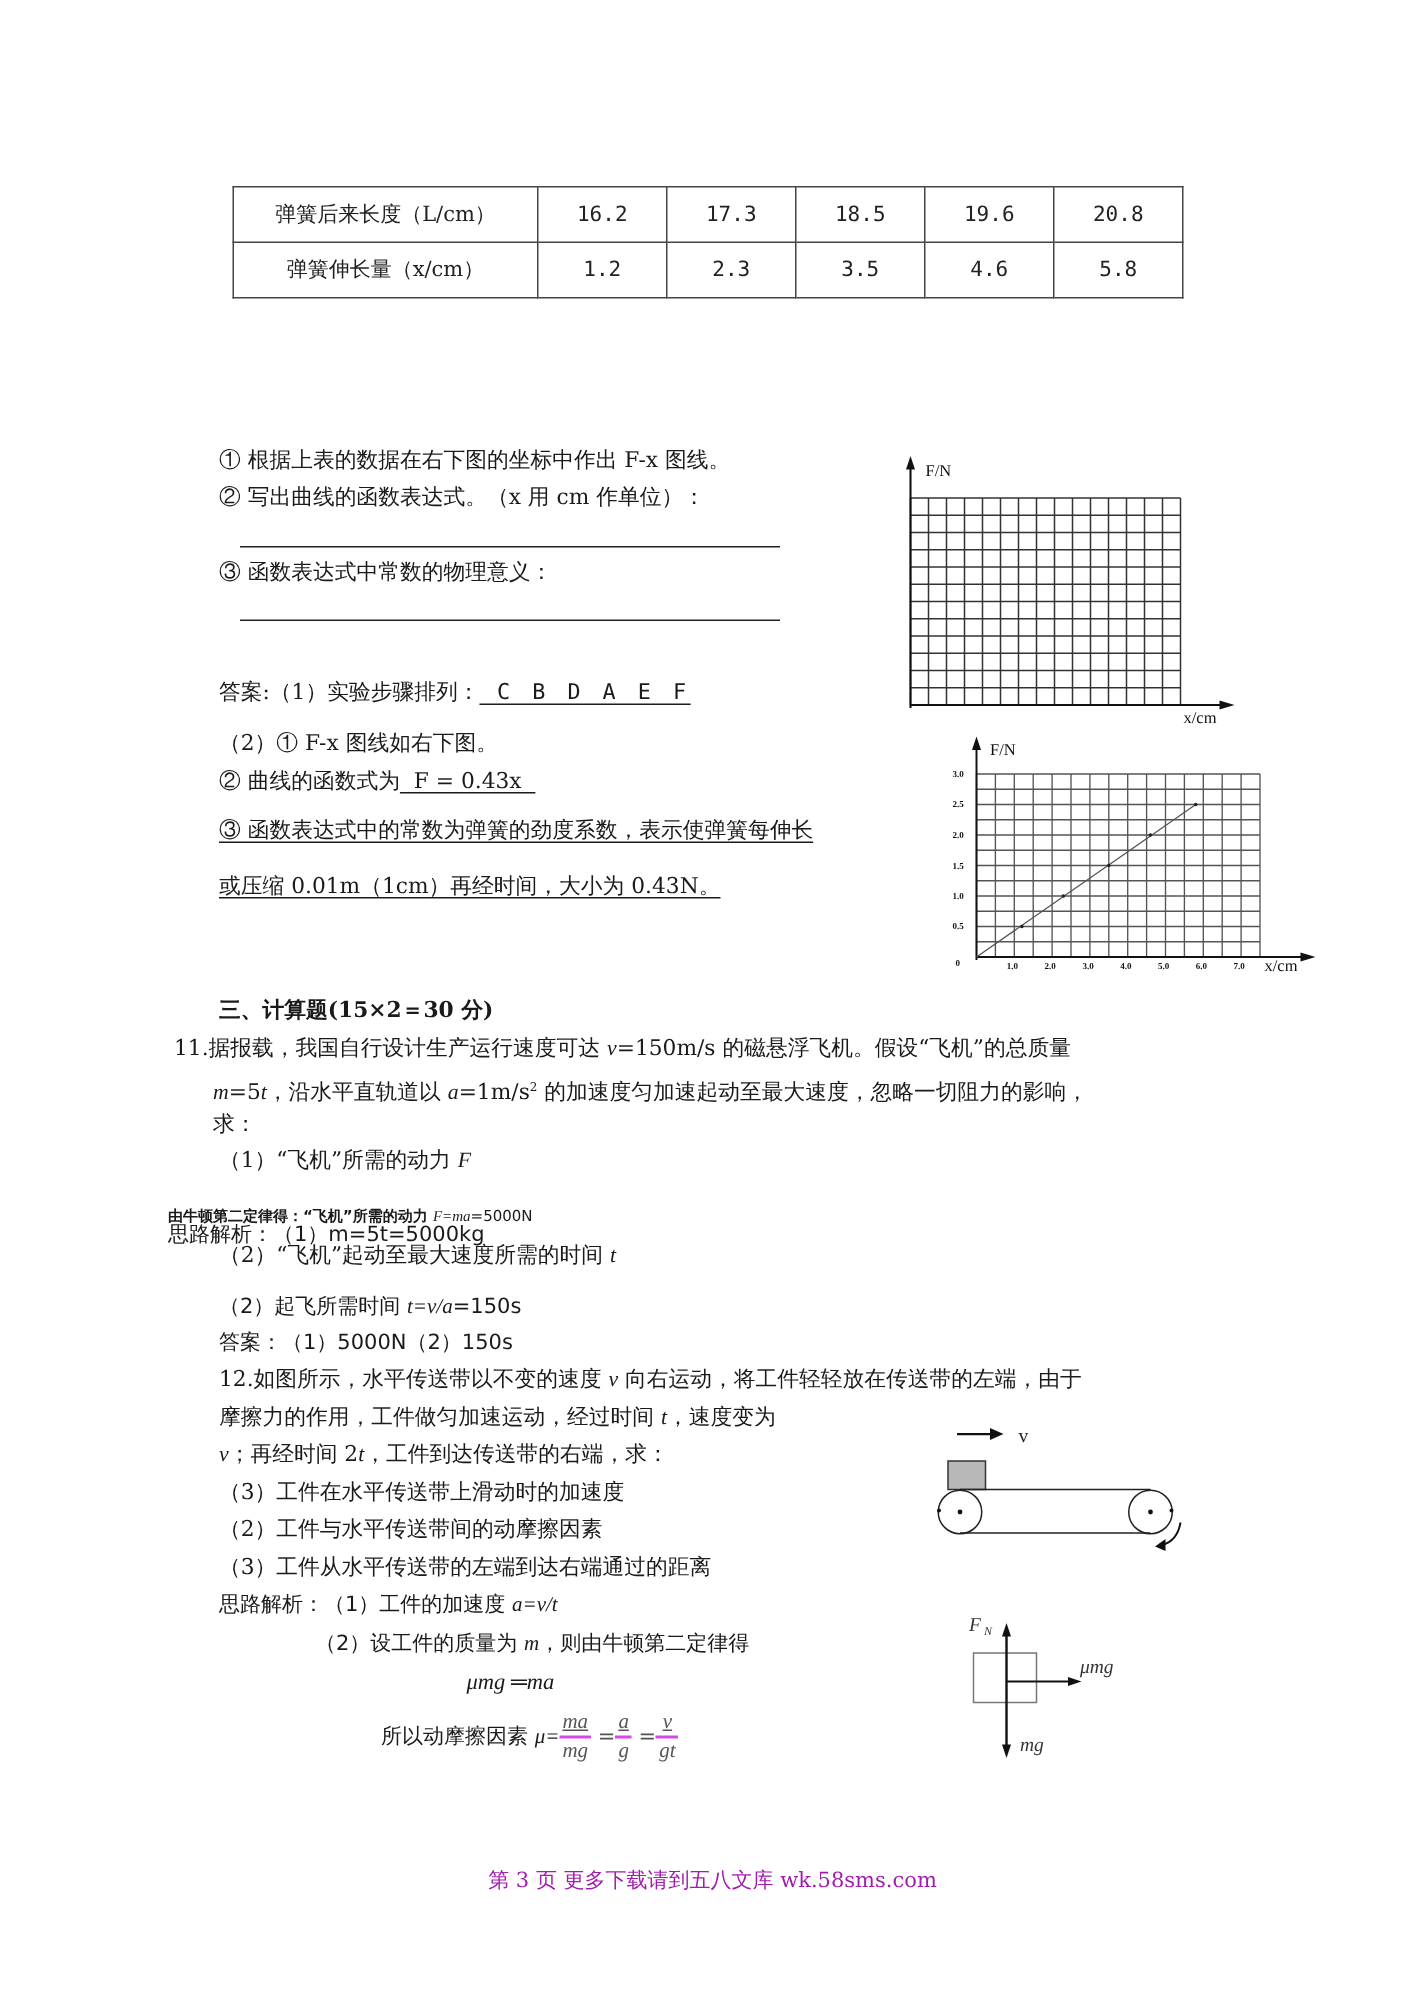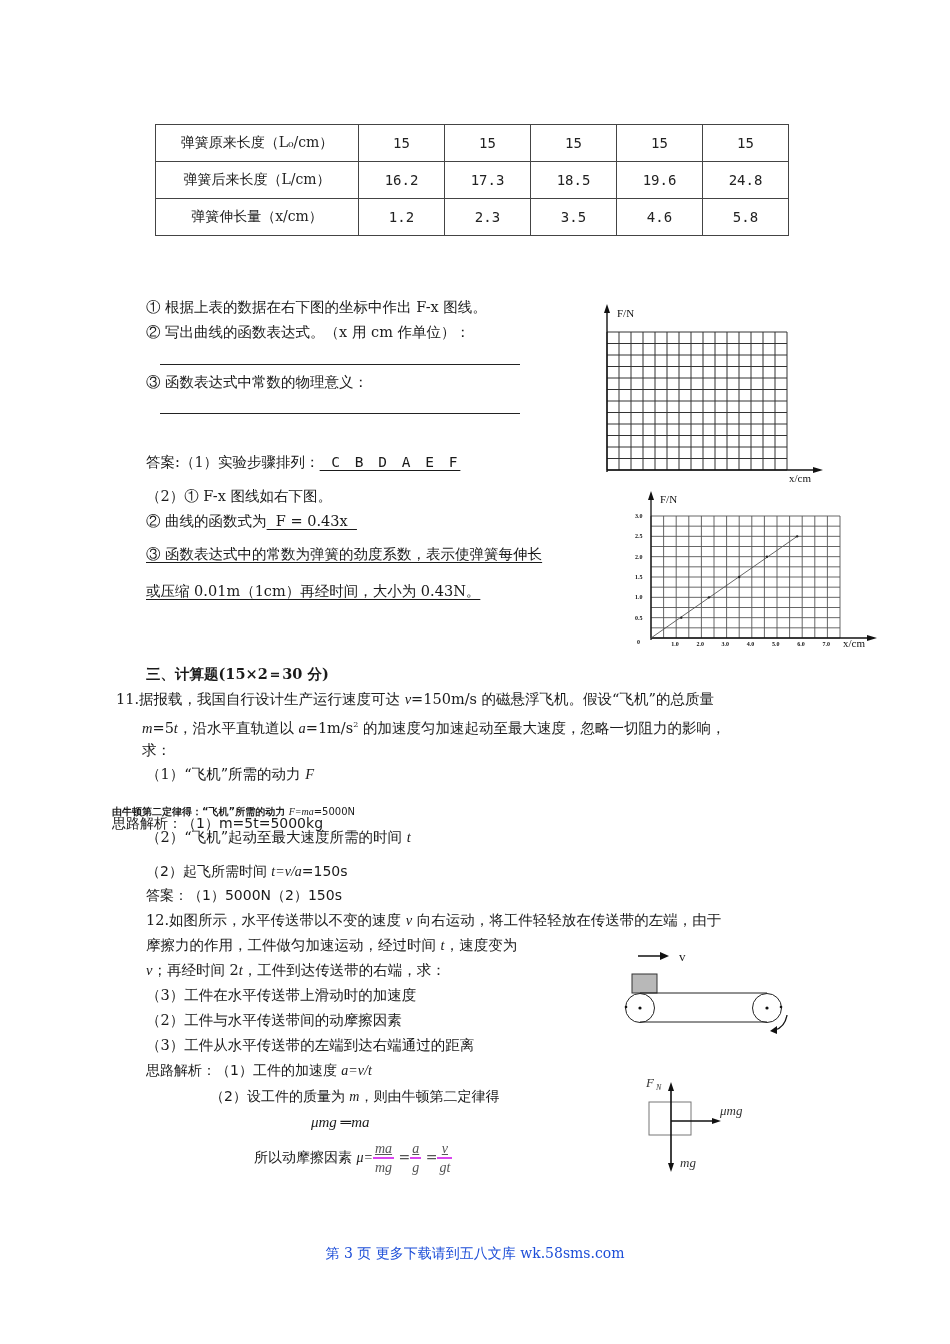--- a/index.html
+++ b/index.html
@@ -22,34 +22,26 @@
           font-family:"Liberation Serif",serif; color:#555; font-size:14px; line-height:17px; }
   .frac .num { display:block; border-bottom:2px solid #d946ef; padding:0 2px;text-decoration:underline; }
   .frac .den { display:block; padding:0 2px; }
 </style>
 </head>
 <body>
 
 <table class="data">
   <tbody id="tbody">
       <tr>
-        <td class="h">弹簧原来长度（L₀/cm）</td>
-        <td class="v">15</td>
-        <td class="v">15</td>
-        <td class="v">15</td>
-        <td class="v">15</td>
-        <td class="v">15</td>
-      </tr>
-      <tr>
         <td class="h">弹簧后来长度（L/cm）</td>
         <td class="v">16.2</td>
         <td class="v">17.3</td>
         <td class="v">18.5</td>
         <td class="v">19.6</td>
-        <td class="v">24.8</td>
+        <td class="v">20.8</td>
       </tr>
       <tr>
         <td class="h">弹簧伸长量（x/cm）</td>
         <td class="v">1.2</td>
         <td class="v">2.3</td>
         <td class="v">3.5</td>
         <td class="v">4.6</td>
         <td class="v">5.8</td>
       </tr>
     </tbody>
@@ -248,13 +240,13 @@
   <polygon points="41,12 38,21 44,21" fill="#111"></polygon>
   <polygon points="41,102 38,93 44,93" fill="#111"></polygon>
   <line x1="41" y1="51" x2="85" y2="51" stroke="#111" stroke-width="1.4"></line>
   <polygon points="91,51 82,48 82,54" fill="#111"></polygon>
   <text x="16" y="17" font-size="13" font-style="italic" fill="#333">F</text>
   <text x="26" y="20" font-size="8" font-style="italic" fill="#333">N</text>
   <text x="90" y="45" font-size="13" font-style="italic" fill="#333">μmg</text>
   <text x="50" y="97" font-size="13" font-style="italic" fill="#333">mg</text>
 </svg>
 
-<div class="abs" style="left:0;width:950px;top:1245px;text-align:center;font-size:14px;color:#1d4ed8;">第 3 页 更多下载请到五八文库 wk.58sms.com</div>
+<div class="abs" style="left:0;width:950px;top:1245px;text-align:center;font-size:14px;color:#a21caf;">第 3 页 更多下载请到五八文库 wk.58sms.com</div>
 
 </body></html>

